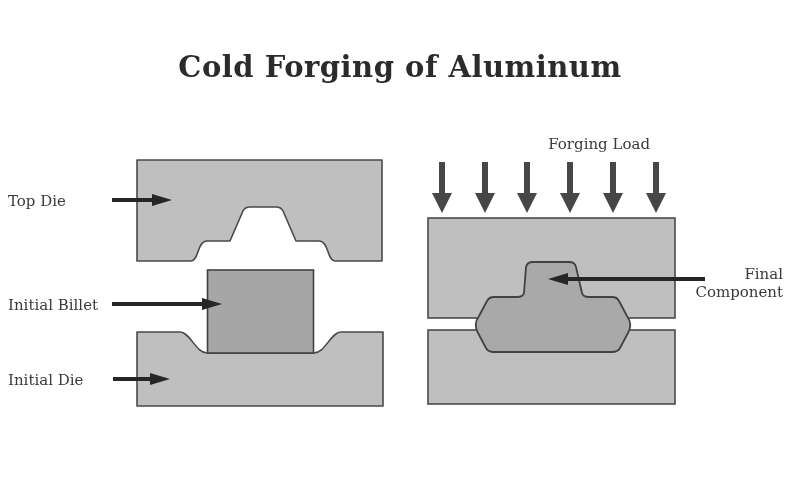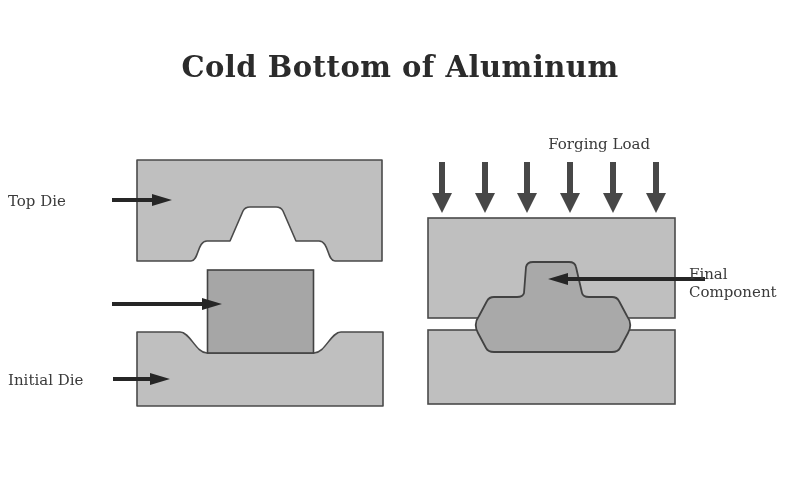--- a/index.html
+++ b/index.html
@@ -47,21 +47,21 @@
   .lbl-forging-load {
     left: 460px;
     width: 190px;
     top: 135px;
     text-align: right;
   }
   .lbl-final-component {
     left: 689px;
     width: 94px;
     top: 265px;
-    text-align: left;
+    text-align: right;
     white-space: normal;
     line-height: 18px;
   }
 </style>
 </head>
 <body>
 
 <div class="stage">
 
   <svg viewBox="0 0 800 482" width="800" height="482">
@@ -106,24 +106,25 @@
     </g>
 
     <g fill="#262626">
       <path d="M112,198 H152 V194 L172,200 L152,206 V202 H112 Z"></path>
       <path d="M112,302 H202 V298 L222,304 L202,310 V306 H112 Z"></path>
       <path d="M113,377 H150 V373 L170,379 L150,385 V381 H113 Z"></path>
       <path d="M705,277 H568 V273 L548,279 L568,285 V281 H705 Z"></path>
     </g>
   </svg>
 
-  <div class="title">Cold Bottom of Aluminum</div>
+  <div class="title">Cold Forging of Aluminum</div>
 
   <div class="lbl lbl-right lbl-top-die">Top Die</div>
 
+  <div class="lbl lbl-right lbl-billet">Initial Billet</div>
 
   <div class="lbl lbl-right lbl-bottom-die">Initial Die</div>
 
   <div class="lbl lbl-forging-load">Forging Load</div>
 
   <div class="lbl lbl-final-component">Final Component</div>
 
 </div>
 
 </body></html>

